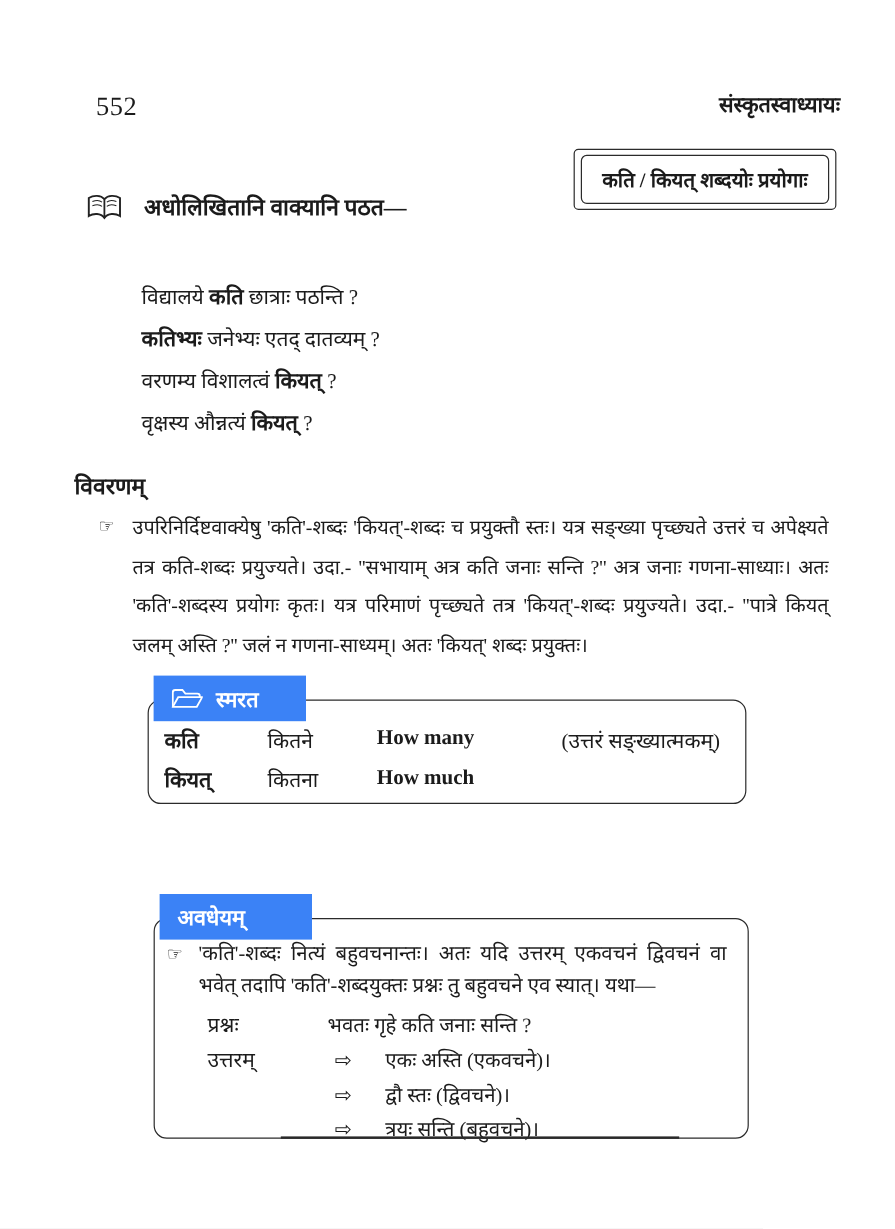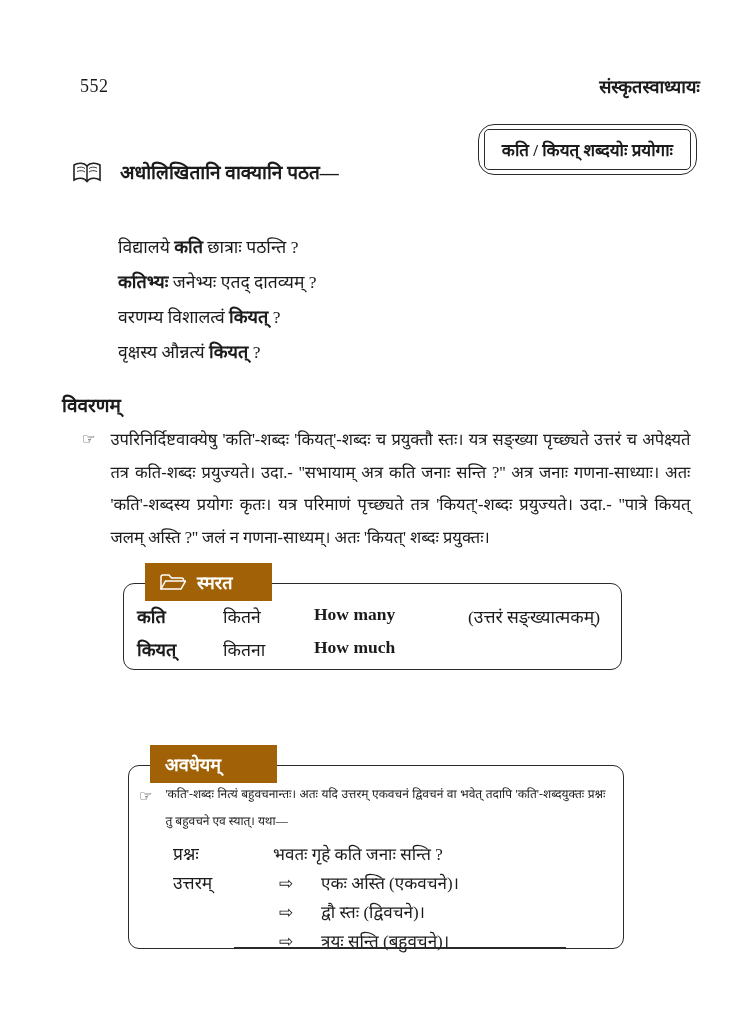--- a/index.html
+++ b/index.html
@@ -6,26 +6,26 @@
   .page{
     position:relative;
     width:746px;height:1024px;
     background:#ffffff;
     font-family:"Liberation Serif", serif;
     color:#1b1b1b;
     overflow:hidden;
   }
   .abs{position:absolute;}
   
-  .page-number{top:76px;left:80px;font-size:18px;letter-spacing:.5px;}
+  .page-number{top:76px;left:80px;font-size:22px;letter-spacing:.5px;}
   .running-title{top:74px;right:46px;font-size:18px;font-weight:bold;}
   
   .topic-box-outer{
     top:124px;right:49px;
-    border:1.6px solid #2b2b2b;border-radius:16px;
+    border:1.6px solid #2b2b2b;border-radius:4px;
     padding:4px 5px;background:#fff;
   }
   .topic-box-inner{
     border:1.6px solid #2b2b2b;border-radius:5px;
     padding:8px 17px;font-weight:bold;font-size:17px;white-space:nowrap;
   }
   
   .read-row{top:159px;left:72px;display:flex;align-items:flex-end;gap:18px;}
   .read-heading{font-weight:bold;font-size:19px;}
   .read-sub{top:196px;left:118px;font-size:16.5px;}
@@ -38,38 +38,38 @@
   .pointer{font-size:15px;line-height:30px;}
   .para-text{
     width:580px;text-align:justify;
     font-size:16.5px;line-height:32.5px;margin:0;
   }
   
   .frame{
     border:1.6px solid #2b2b2b;border-radius:11px;background:#fff;
   }
   .tab{
-    position:absolute;top:-21px;left:21px;
-    background:#a16207;color:#fff;
+    position:absolute;top:-21px;left:4px;
+    background:#3b82f6;color:#fff;
     display:flex;align-items:center;gap:11px;
     padding:7px 26px 7px 15px;
     font-weight:bold;font-size:18px;
     min-width:86px;
   }
   .remember-box{top:583px;left:123px;width:497px;height:85px;}
   .remember-rows{
     display:grid;grid-template-columns:86px 91px 154px auto;
     row-gap:9px;padding:20px 8px 0 13px;font-size:17.5px;
   }
   .remember-rows .sk{font-weight:bold;font-size:18px;}
   .remember-rows .en{font-weight:bold;}
   
   .note-box{top:765px;left:128px;width:494px;height:182px;}
   .note-row{display:flex;gap:13px;padding:15px 14px 0 10px;}
-  .note-text{margin:0;width:440px;text-align:justify;font-size:12px;line-height:27px;}
+  .note-text{margin:0;width:440px;text-align:justify;font-size:17px;line-height:27px;}
   .qa{margin:5px 0 0 44px;display:grid;grid-template-columns:100px 48px auto;font-size:17px;line-height:29px;}
   .qa .lbl{font-weight:normal;font-size:17.5px;}
   .qa .q{grid-column:2 / 4;}
   .qa .arrow{font-size:17px;padding-left:6px;}
   .answer-underline{
     position:absolute;bottom:-1px;left:105px;width:332px;
     border-top:2px solid #2a2a2a;
   }
   .icon svg{display:block;}
 </style>

